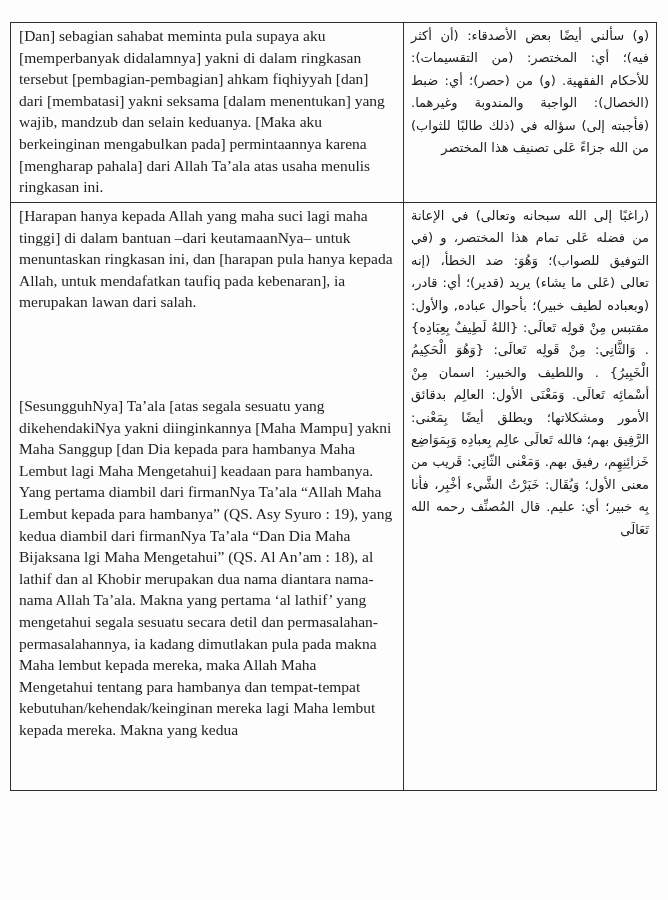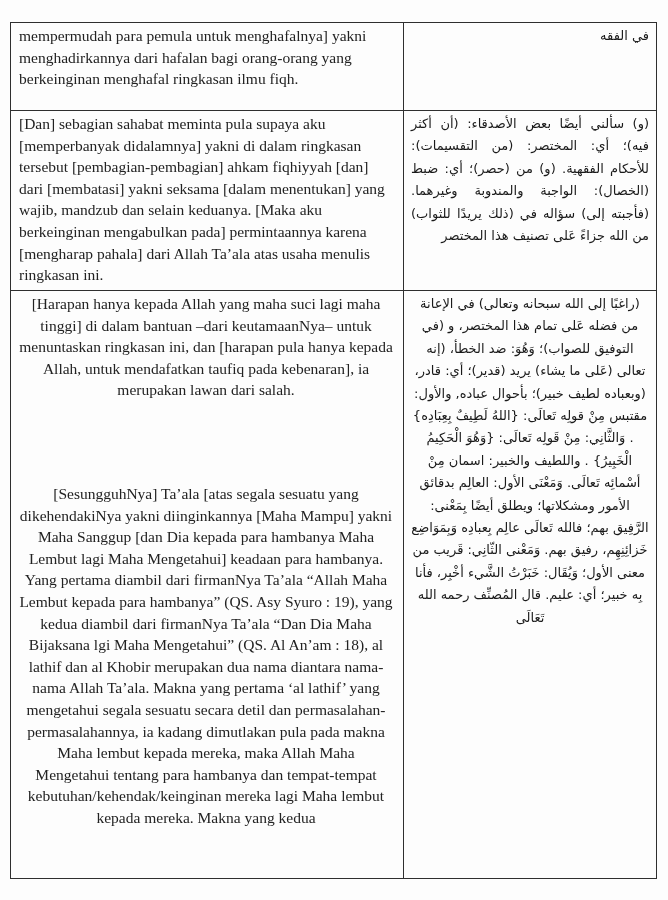--- a/index.html
+++ b/index.html
@@ -24,21 +24,21 @@
     border-collapse: collapse;
     table-layout: fixed;
   }
   td {
     border: 1px solid #2f2f2f;
     vertical-align: top;
     overflow: hidden;
   }
   tr.r1 td { height: 88px; }
   tr.r2 td { height: 180px; }
-  tr.r3 td { height: 588px; text-align: center; }
+  tr.r3 td { height: 588px; }
   td.id-cell {
     width: 393px;
     font-size: 15.5px;
     line-height: 21.6px;
     padding: 2px 10px 2px 8px;
     text-align: left;
     color: #222;
   }
   td.ar-cell {
     width: 253px;
@@ -53,35 +53,27 @@
   td.ar-cell .ar-first { text-align: right; }
   .para2 { margin-top: 82px; }
 </style>
 </head>
 <body>
 
 <div class="scan-page">
 
   <table class="translation-table">
     <tbody>
-      <tr class="r1">
-        <td class="id-cell" lang="id">
-          <div>mempermudah para pemula untuk menghafalnya] yakni menghadirkannya dari hafalan bagi orang-orang yang berkeinginan menghafal ringkasan ilmu fiqh.</div>
-        </td>
-        <td class="ar-cell" lang="ar" dir="rtl">
-          <div class="ar-first">في الفقه</div>
-        </td>
-      </tr>
 
       <tr class="r2">
         <td class="id-cell" lang="id">
           <div>[Dan] sebagian sahabat meminta pula supaya aku [memperbanyak didalamnya] yakni di dalam ringkasan tersebut [pembagian-pembagian] ahkam fiqhiyyah [dan] dari [membatasi] yakni seksama [dalam menentukan] yang wajib, mandzub dan selain keduanya. [Maka aku berkeinginan mengabulkan pada] permintaannya karena [mengharap pahala] dari Allah Ta’ala atas usaha menulis ringkasan ini.</div>
         </td>
         <td class="ar-cell" lang="ar" dir="rtl">
-          <div>(و) سألني أيضًا بعض الأصدقاء: (أن أكثر فيه)؛ أي: المختصر: (من التقسيمات): للأحكام الفقهية. (و) من (حصر)؛ أي: ضبط (الخصال): الواجبة والمندوبة وغيرهما. (فأجبته إلى) سؤاله في (ذلك يريدًا للثواب) من الله جزاءً عَلى تصنيف هذا المختصر</div>
+          <div>(و) سألني أيضًا بعض الأصدقاء: (أن أكثر فيه)؛ أي: المختصر: (من التقسيمات): للأحكام الفقهية. (و) من (حصر)؛ أي: ضبط (الخصال): الواجبة والمندوبة وغيرهما. (فأجبته إلى) سؤاله في (ذلك طالبًا للثواب) من الله جزاءً عَلى تصنيف هذا المختصر</div>
         </td>
       </tr>
 
       <tr class="r3">
         <td class="id-cell" lang="id">
           <div>[Harapan hanya kepada Allah yang maha suci lagi maha tinggi] di dalam bantuan –dari keutamaanNya– untuk menuntaskan ringkasan ini, dan [harapan pula hanya kepada Allah, untuk mendafatkan taufiq pada kebenaran], ia merupakan lawan dari salah.</div>
           <div class="para2">[SesungguhNya] Ta’ala [atas segala sesuatu yang dikehendakiNya yakni diinginkannya [Maha Mampu] yakni Maha Sanggup [dan Dia kepada para hambanya Maha Lembut lagi Maha Mengetahui] keadaan para hambanya. Yang pertama diambil dari firmanNya Ta’ala “Allah Maha Lembut kepada para hambanya” (QS. Asy Syuro : 19), yang kedua diambil dari firmanNya Ta’ala “Dan Dia Maha Bijaksana lgi Maha Mengetahui” (QS. Al An’am : 18), al lathif dan al Khobir merupakan dua nama diantara nama-nama Allah Ta’ala. Makna yang pertama ‘al lathif’ yang mengetahui segala sesuatu secara detil dan permasalahan-permasalahannya, ia kadang dimutlakan pula pada makna Maha lembut kepada mereka, maka Allah Maha Mengetahui tentang para hambanya dan tempat-tempat kebutuhan/kehendak/keinginan mereka lagi Maha lembut kepada mereka. Makna yang kedua</div>
         </td>
         <td class="ar-cell" lang="ar" dir="rtl">
           <div>(راغبًا إلى الله سبحانه وتعالى) في الإعانة من فضله عَلى تمام هذا المختصر، و (في التوفيق للصواب)؛ وَهُوَ: ضد الخطأ، (إنه تعالى (عَلى ما يشاء) يريد (قدير)؛ أي: قادر، (وبعباده لطيف خبير)؛ بأحوال عباده, والأول: مقتبس مِنْ قولِه تَعالَى: {اللهُ لَطِيفٌ بِعِبَادِه} . وَالثَّانِي: مِنْ قَولِه تَعالَى: {وَهُوَ الْحَكِيمُ الْخَبِيرُ} . واللطيف والخبير: اسمان مِنْ أسْمائِه تَعالَى. وَمَعْنَى الأول: العالِم بدقائق الأمور ومشكلاتها؛ ويطلق أيضًا بِمَعْنى: الرَّفِيق بهم؛ فالله تَعالَى عالِم بِعبادِه وَبِمَوَاضِع خَزائِنِهِم، رفيق بهم. وَمَعْنى الثّانِي: قَريب من معنى الأول؛ وَيُقَال: خَبَرْتُ الشَّيء أخْبِر، فأنا بِه خبير؛ أي: عليم. قال المُصنِّف رحمه الله تَعَالَى</div>

